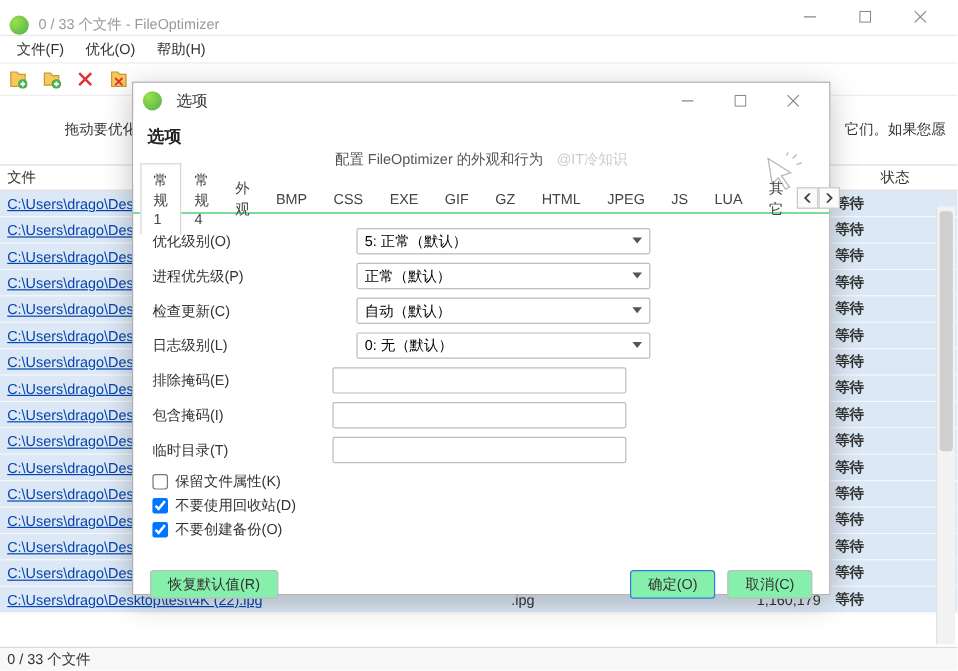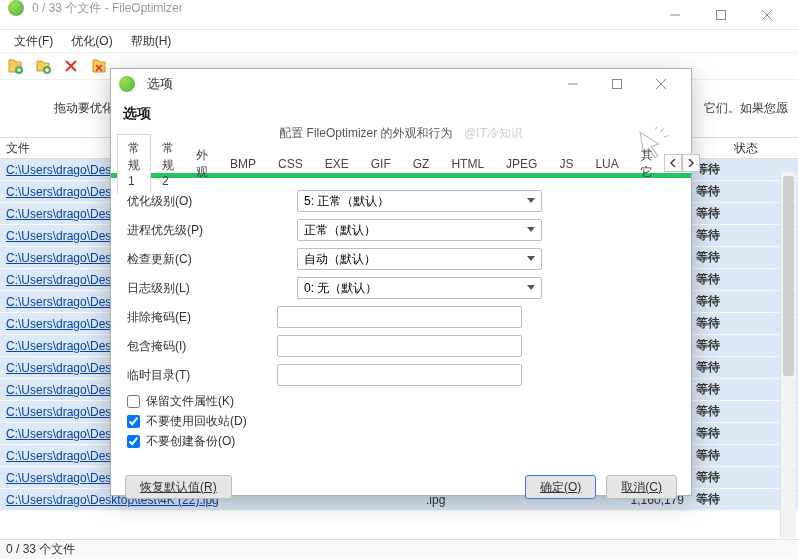--- a/index.html
+++ b/index.html
@@ -1,19 +1,19 @@
 <!DOCTYPE html>
 <html><head>
 <meta charset="utf-8">
 <style>
 * { box-sizing: border-box; margin: 0; padding: 0; font-family: "Segoe UI", "Microsoft YaHei", sans-serif; font-size: 12px; }
 body { background: #fff; width: 798px; height: 559px; overflow: hidden; position: relative; }
 
 
-.main-titlebar { height: 30px; display: flex; align-items: flex-start; padding: 0 8px; border-bottom: 1px solid #e8e8e8; }
+.main-titlebar { height: 30px; display: flex; align-items: flex-end; padding: 0 8px; border-bottom: 1px solid #e8e8e8; }
 .app-icon { width: 16px; height: 16px; border-radius: 50%; background: radial-gradient(circle at 30% 30%, #9de04a, #4caf50); margin-right: 8px; }
 .main-title { flex: 1; color: #999; font-size: 12px; }
 .win-controls { display: flex; gap: 0; }
 .win-btn { width: 46px; height: 30px; display: flex; align-items: center; justify-content: center; color: #888; }
 .win-btn svg { width: 10px; height: 10px; stroke: #888; stroke-width: 1; fill: none; }
 
 
 .menubar { height: 22px; display: flex; padding: 0 6px; gap: 2px; }
 .menu-item { padding: 3px 8px; color: #333; }
 
@@ -48,21 +48,21 @@
 .dlg-title { flex: 1; padding-left: 4px; color: #333; font-size: 13px; }
 .dlg-winbtns { display: flex; }
 .dlg-winbtns .win-btn { width: 44px; height: 30px; }
 .dlg-header { padding: 6px 12px 10px; background: #fff; position: relative; }
 .dlg-h1 { font-size: 14px; font-weight: 600; color: #222; margin-bottom: 2px; }
 .dlg-sub { color: #555; font-size: 12px; text-align: center; }
 .cursor-deco { position: absolute; right: 22px; top: 28px; }
 .cursor-deco svg { width: 34px; height: 34px; stroke: #b8b8b8; stroke-width: 1.3; fill: none; }
 
 
-.tabs-wrap { display: flex; align-items: center; border-bottom: 5px solid #22c55e; padding: 0 6px; height: 26px; }
+.tabs-wrap { display: flex; align-items: center; border-bottom: 1px solid #22c55e; padding: 0 6px; height: 26px; }
 .tab { padding: 5px 10px; color: #444; border: 1px solid transparent; border-bottom: none; position: relative; top: 1px; }
 .tab.active { border-color: #d6d6d6; background: #fff; border-bottom: 1px solid #fff; }
 .tab-scroll { display: flex; gap: 0; margin-left: auto; }
 .tab-scroll-btn { width: 18px; height: 18px; border: 1px solid #c6c6c6; display: flex; align-items: center; justify-content: center; background: #fafafa; }
 .tab-scroll-btn svg { width: 8px; height: 8px; stroke: #444; fill: none; stroke-width: 1.5; }
 
 
 .form { padding: 12px 16px; }
 .frow { display: flex; align-items: center; margin-bottom: 7px; }
 .flabel { width: 150px; color: #333; }
@@ -70,21 +70,21 @@
 select, input[type=text] { width: 245px; height: 22px; border: 1px solid #bcbcbc; border-radius: 2px; padding: 0 6px; background: #fff; font-size: 12px; }
 select { appearance: none; background: #fff; padding-right: 22px; margin-left: 20px; }
 .select-wrap { position: relative; display: inline-block; }
 .select-wrap::after { content: ""; position: absolute; right: 7px; top: 8px; width: 0; height: 0; border-left: 4px solid transparent; border-right: 4px solid transparent; border-top: 5px solid #555; pointer-events: none; }
 .checkbox-row { display: flex; align-items: center; margin-bottom: 3px; gap: 6px; }
 .checkbox-row input { margin: 0; }
 .checkbox-row label { color: #333; }
 
 
 .dlg-footer { margin-top: auto; padding: 10px 14px 14px; display: flex; align-items: center; }
-.btn { height: 24px; padding: 0 14px; border: 1px solid #bcbcbc; border-radius: 3px; background: #e5e5e5; color: #333; display: inline-flex; align-items: center; text-decoration: underline; }
+.btn { height: 24px; padding: 0 14px; border: 1px solid #bcbcbc; border-radius: 3px; background: #86efac; color: #333; display: inline-flex; align-items: center; }
 .btn.primary { border-color: #2b7de1; }
 .dlg-footer .spacer { flex: 1; }
 .dlg-footer .btn + .btn { margin-left: 10px; }
 
 
 .vscroll { position: absolute; right: 2px; top: 172px; bottom: 22px; width: 16px; background: #f2f2f2; border-left: 1px solid #e2e2e2; }
 .vscroll .thumb { position: absolute; left: 2px; right: 2px; top: 4px; height: 200px; background: #cfcfcf; border-radius: 3px; }
 </style>
 </head>
 <body>
@@ -300,21 +300,21 @@
           <line x1="30" y1="6" x2="34" y2="2"></line>
           <line x1="34" y1="12" x2="39" y2="10"></line>
           <line x1="24" y1="3" x2="26" y2="-1"></line>
         </svg>
     </div>
   </div>
 
   <div class="tabs-wrap" id="tabs-wrap">
 
     <div class="tab active">常规 1</div>
-      <div class="tab">常规 2</div>
+      <div class="tab">常规 4</div>
       <div class="tab">外观</div>
       <div class="tab">BMP</div>
       <div class="tab">CSS</div>
       <div class="tab">EXE</div>
       <div class="tab">GIF</div>
       <div class="tab">GZ</div>
       <div class="tab">HTML</div>
       <div class="tab">JPEG</div>
       <div class="tab">JS</div>
       <div class="tab">LUA</div>

